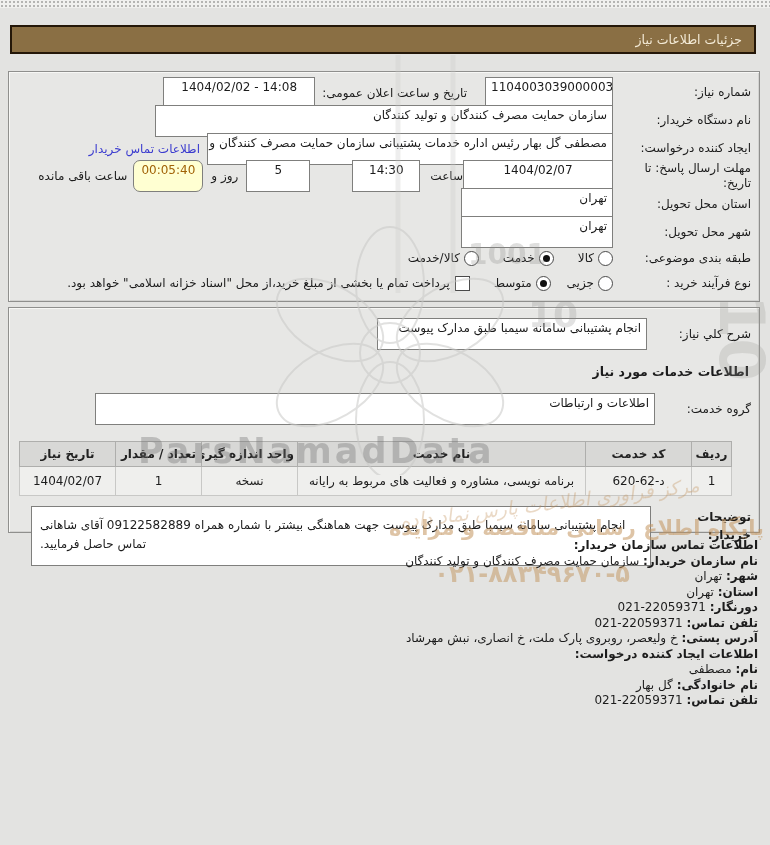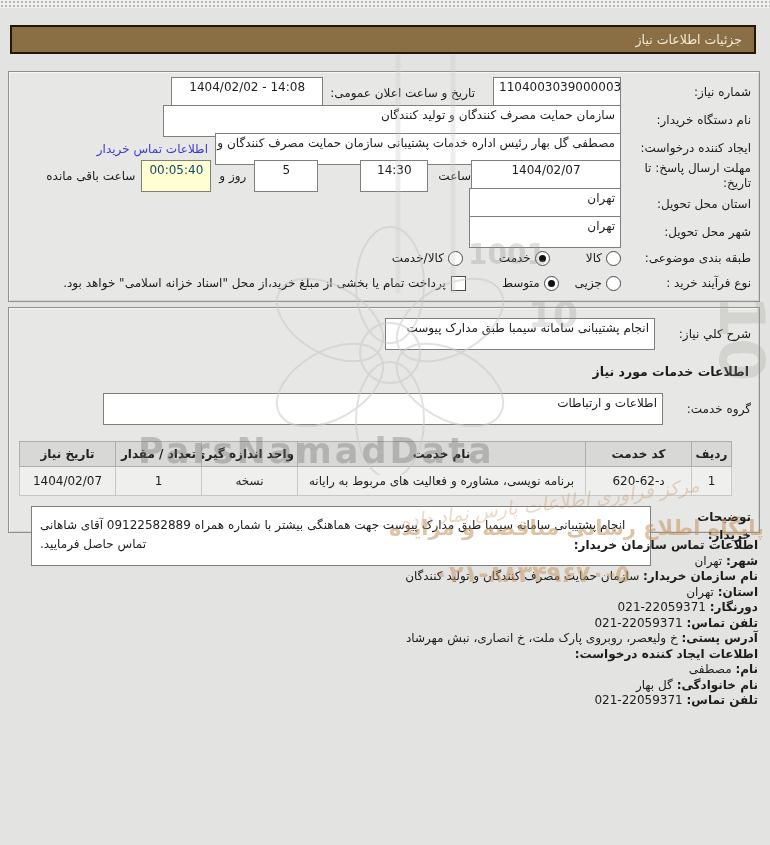--- a/index.html
+++ b/index.html
@@ -23,35 +23,35 @@
     color:#f3ead6;font-size:12.5px;
   }
   .panel{
     position:absolute;left:8px;width:752px;box-sizing:border-box;
     background:#e7e7e5;border:1px solid #8f8f8d;
     box-shadow:inset 1px 1px 0 #f7f7f5, inset -1px -1px 0 #d3d3d1;
   }
   #panel-need{top:71px;height:231px;padding:7px 8px 5px 8px;display:flex;flex-direction:column;justify-content:space-between;}
   #panel-services{top:307px;height:226px;padding:10px 8px 8px 8px;}
   .frow{display:flex;align-items:center;min-height:25px;}
-  .flabel{flex:0 0 130px;max-width:130px;line-height:1.25;}
+  .flabel{flex:0 0 130px;max-width:130px;line-height:1.25;padding-left:8px;}
   .flabel.bold{font-weight:normal;}
   .ibox{
     background:#ffffff;border:1px solid #7f7f7d;box-sizing:border-box;
     height:32px;line-height:18px;padding:0 5px;font-size:12px;
     white-space:nowrap;overflow:hidden;
   }
   .ltr-left{direction:ltr;text-align:left;}
   .ctr{text-align:center;}
-  .countdown{background:#ffffd2;color:#0c4a6e;}
+  .countdown{background:#ffffd2;color:#a16207;border-radius:7px;}
   .link{color:#3b3bcf;margin-right:7px;cursor:pointer;white-space:nowrap;}
   .radio{position:relative;display:inline-block;width:13px;height:13px;border:1px solid #4a4a4a;border-radius:50%;background:#fff;margin-left:4px;vertical-align:-2px;flex:none;}
   .radio.checked::after{content:"";position:absolute;top:3px;left:3px;right:3px;bottom:3px;border-radius:50%;background:#111;}
   .checkbox{display:inline-block;width:13px;height:13px;border:1px solid #4a4a4a;background:#fff;margin-left:5px;vertical-align:-2px;flex:none;}
-  .optgroup{display:flex;align-items:center;margin-left:36px;white-space:nowrap;}
+  .optgroup{display:flex;align-items:center;margin-left:24px;white-space:nowrap;}
   .small-gap{margin-left:10px;}
   .sec-heading{font-weight:bold;margin:14px 2px 0 0;font-size:12.5px;}
   
   table.need-table{border-collapse:collapse;margin:16px 19px 0 19px;width:712px;table-layout:fixed;font-size:12px;}
   table.need-table th{
     background:#d8d8d6;border:1px solid #aeaeac;font-weight:bold;color:#222;
     padding:5px 3px;white-space:nowrap;overflow:hidden;
   }
   table.need-table td{
     background:#efefed;border:1px solid #c8c8c6;padding:7px 3px;text-align:center;
@@ -203,22 +203,22 @@
   </table>
 
   <div class="note-row">
     <span class="note-label">توضیحات خریدار:</span>
     <div class="note-box">انجام پشتیبانی سامانه سیمبا طبق مدارک پیوست جهت هماهنگی بیشتر با شماره همراه 09122582889 آقای شاهانی تماس حاصل فرمایید.</div>
   </div>
 </div>
 
 <div class="contact">
   <div class="b">اطلاعات تماس سازمان خریدار:</div>
+  <div><span class="b">نام سازمان خریدار:</span> <span>سازمان حمایت مصرف کنندگان و تولید کنندگان</span></div>
   <div><span class="b">شهر:</span> <span>تهران</span></div>
-  <div><span class="b">نام سازمان خریدار:</span> <span>سازمان حمایت مصرف کنندگان و تولید کنندگان</span></div>
   <div><span class="b">استان:</span> <span>تهران</span></div>
   <div><span class="b">دورنگار:</span> <span>22059371-021</span></div>
   <div><span class="b">تلفن تماس:</span> <span>22059371-021</span></div>
   <div><span class="b">آدرس پستی:</span> <span>خ ولیعصر، روبروی پارک ملت، خ انصاری، نبش مهرشاد</span></div>
   <div class="b">اطلاعات ایجاد کننده درخواست:</div>
   <div><span class="b">نام:</span> <span>مصطفی</span></div>
   <div><span class="b">نام خانوادگی:</span> <span>گل بهار</span></div>
   <div><span class="b">تلفن تماس:</span> <span>22059371-021</span></div>
 </div>
 

